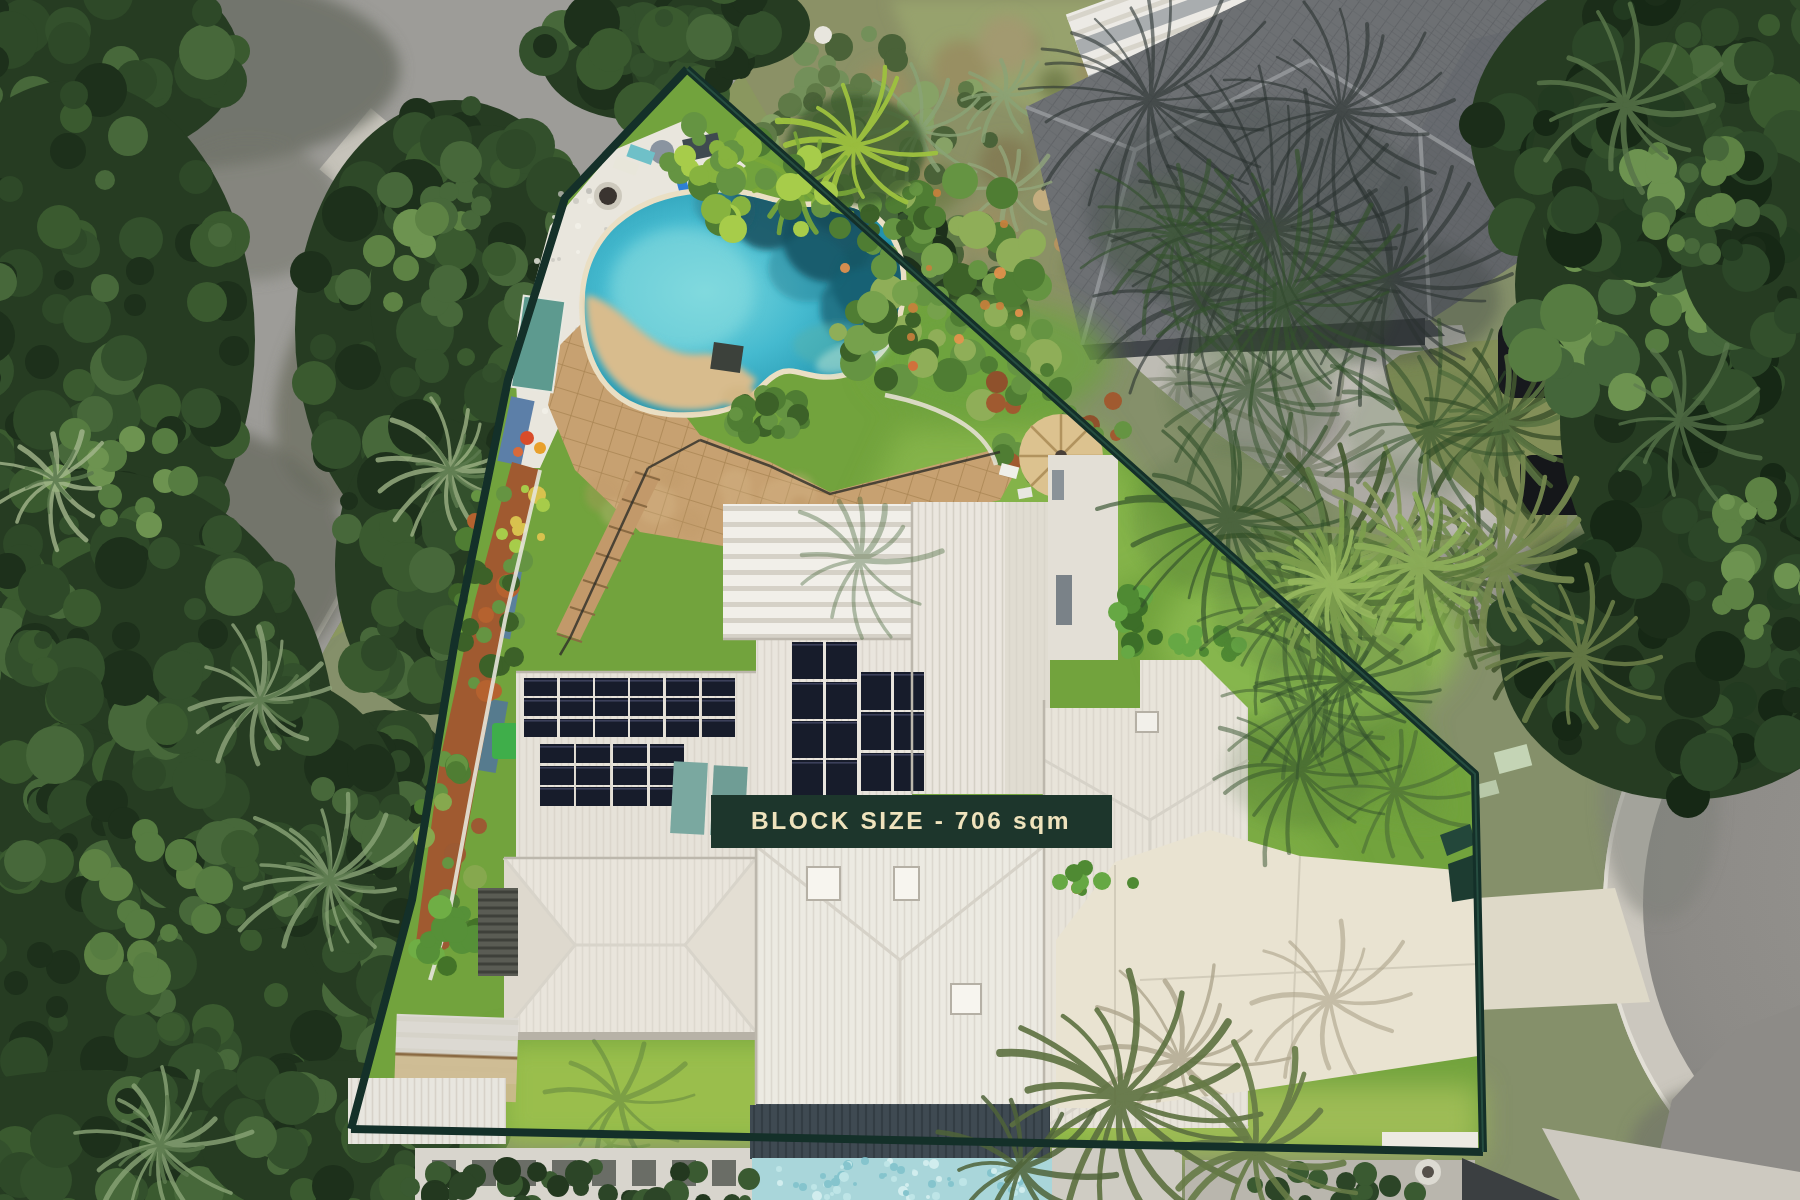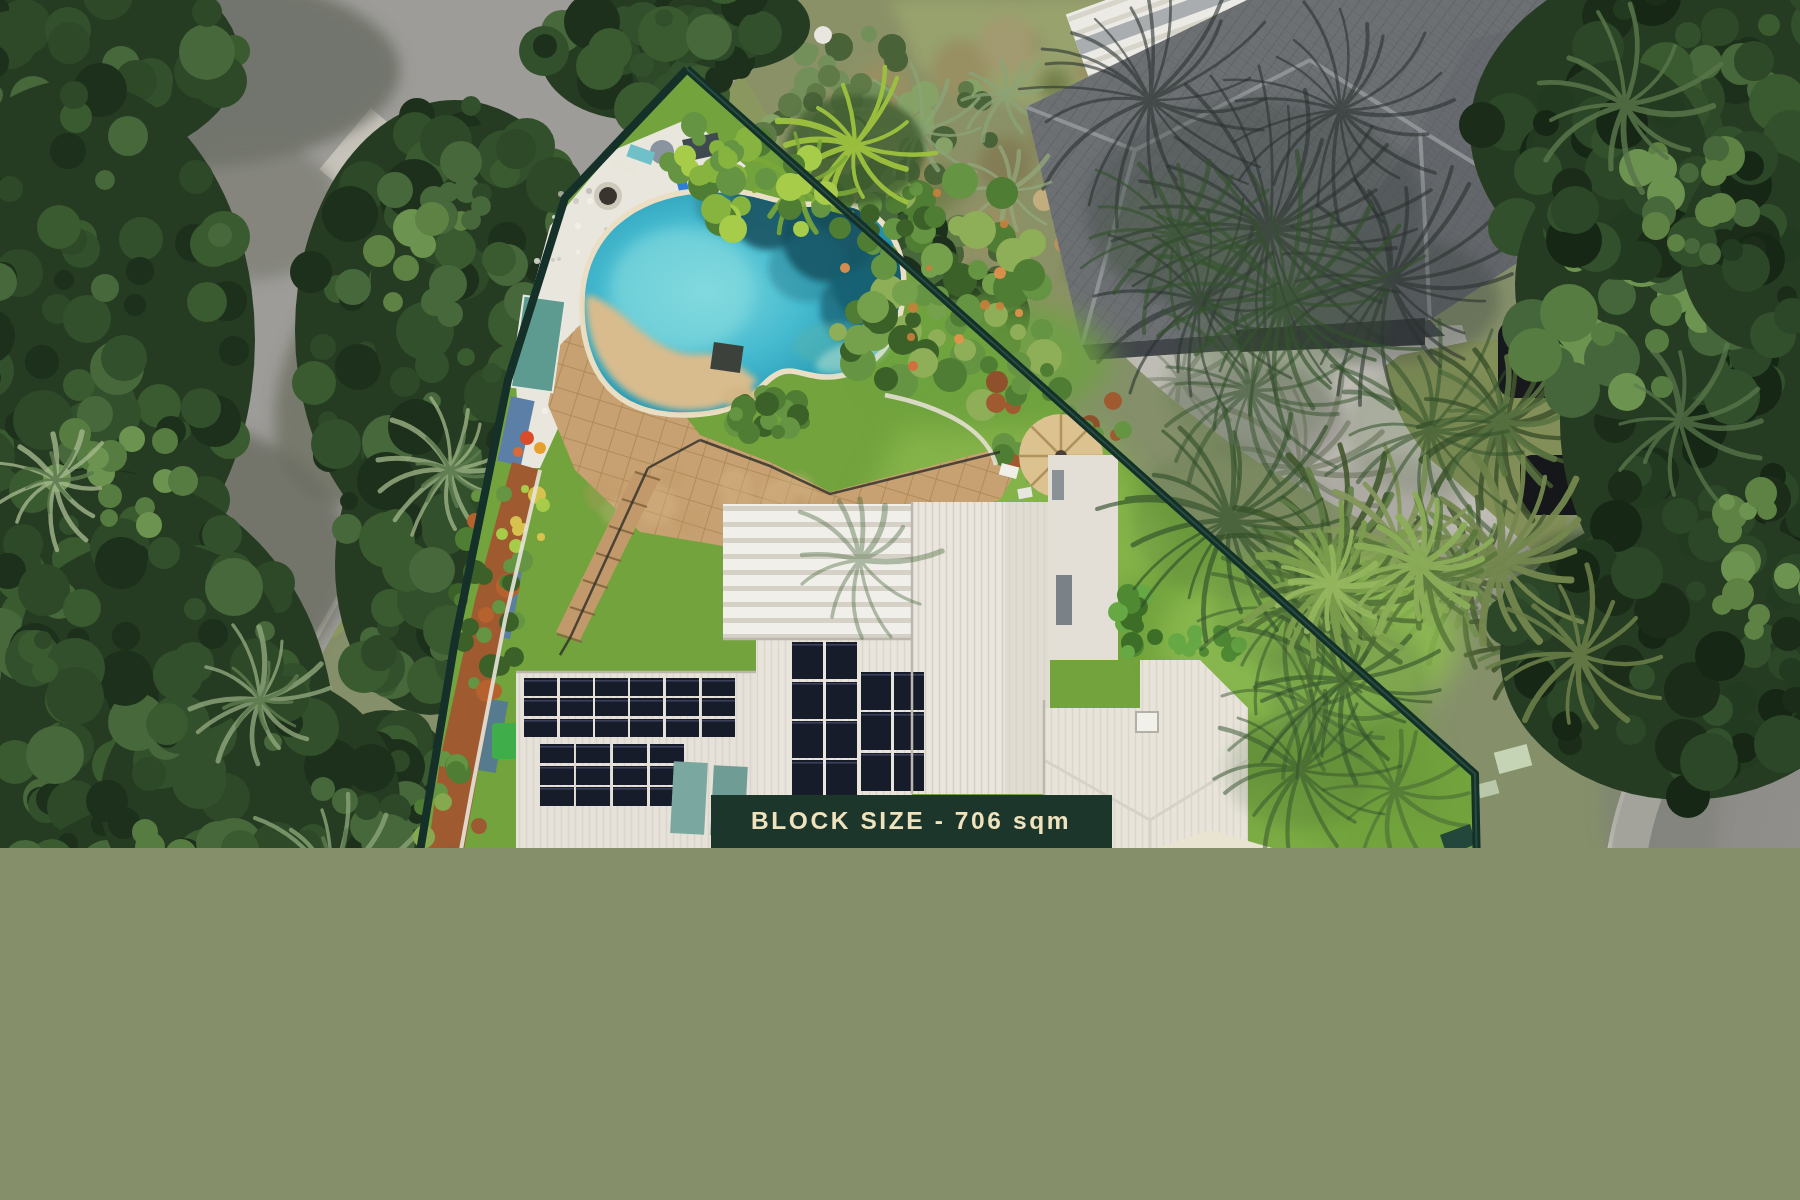--- a/index.html
+++ b/index.html
@@ -1,17 +1,17 @@
 <!DOCTYPE html>
 <html><head>
 <meta charset="utf-8">
 <title>Aerial</title>
 <style>
 html,body{margin:0;padding:0;background:#85906a;font-family:"Liberation Sans",sans-serif;}
-#wrap{width:1800px;height:848px;overflow:hidden;}
+#wrap{width:1800px;height:1200px;overflow:hidden;}
 </style>
 </head>
 <body>
 <div id="wrap">
 <svg width="1800" height="1200" viewBox="0 0 1800 1200">
 <defs>
 <radialGradient id="poolw" cx="38%" cy="45%" r="80%">
  <stop offset="0%" stop-color="#7ad8de"></stop>
  <stop offset="40%" stop-color="#45bacf"></stop>
  <stop offset="75%" stop-color="#2495ae"></stop>

